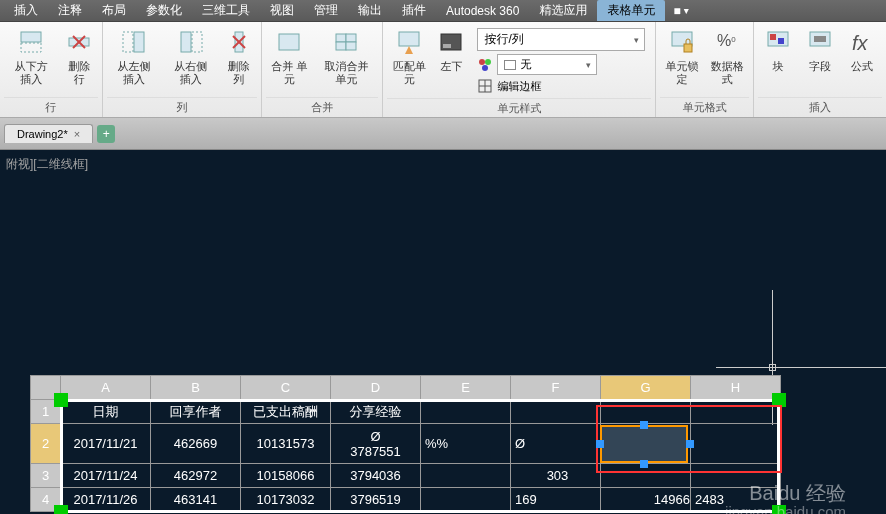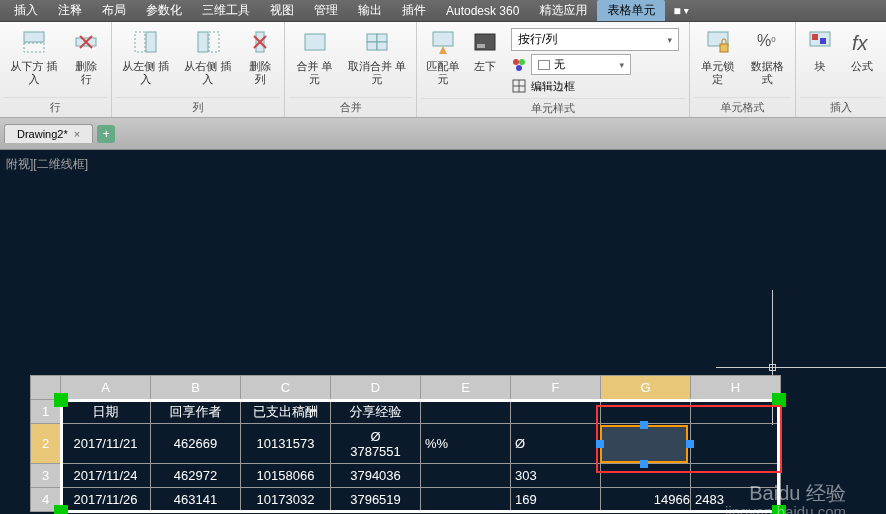--- a/index.html
+++ b/index.html
@@ -253,20 +253,29 @@
               <rect x="4" y="4" width="20" height="14" fill="#d8e8f0" stroke="#7aa"></rect>
               <rect x="6" y="6" width="6" height="6" fill="#c44"></rect>
               <rect x="14" y="10" width="6" height="6" fill="#44c"></rect>
             </svg>
           </div>
         <div class="ribbon-label">块</div>
       </div>
       <div class="ribbon-btn">
         <div class="ribbon-icon">
             <svg width="28" height="28">
+              <rect x="4" y="4" width="20" height="14" fill="#d8e8f0" stroke="#7aa"></rect>
+              <rect x="8" y="8" width="12" height="6" fill="#888"></rect>
+            </svg>
+          </div>
+        <div class="ribbon-label">字段</div>
+      </div>
+      <div class="ribbon-btn">
+        <div class="ribbon-icon">
+            <svg width="28" height="28">
               <text x="4" y="22" font-size="20" font-style="italic" fill="#555">fx</text>
             </svg>
           </div>
         <div class="ribbon-label">公式</div>
       </div>
     </div>
     <div class="ribbon-group-label">插入</div>
   </div>
 </div>
 
@@ -321,21 +330,21 @@
         <td class="cell" id="sel-cell"></td>
         <td class="cell"></td>
       </tr>
       <tr>
         <td class="row-hdr">3</td>
         <td class="cell">2017/11/24</td>
         <td class="cell">462972</td>
         <td class="cell">10158066</td>
         <td class="cell">3794036</td>
         <td class="cell"></td>
-        <td class="cell" style="text-align:left;padding-left:4px">303</td>
+        <td class="cell" style="text-align:center;padding-left:4px">303</td>
         <td class="cell"></td>
         <td class="cell"></td>
       </tr>
       <tr>
         <td class="row-hdr">4</td>
         <td class="cell">2017/11/26</td>
         <td class="cell">463141</td>
         <td class="cell">10173032</td>
         <td class="cell">3796519</td>
         <td class="cell"></td>

